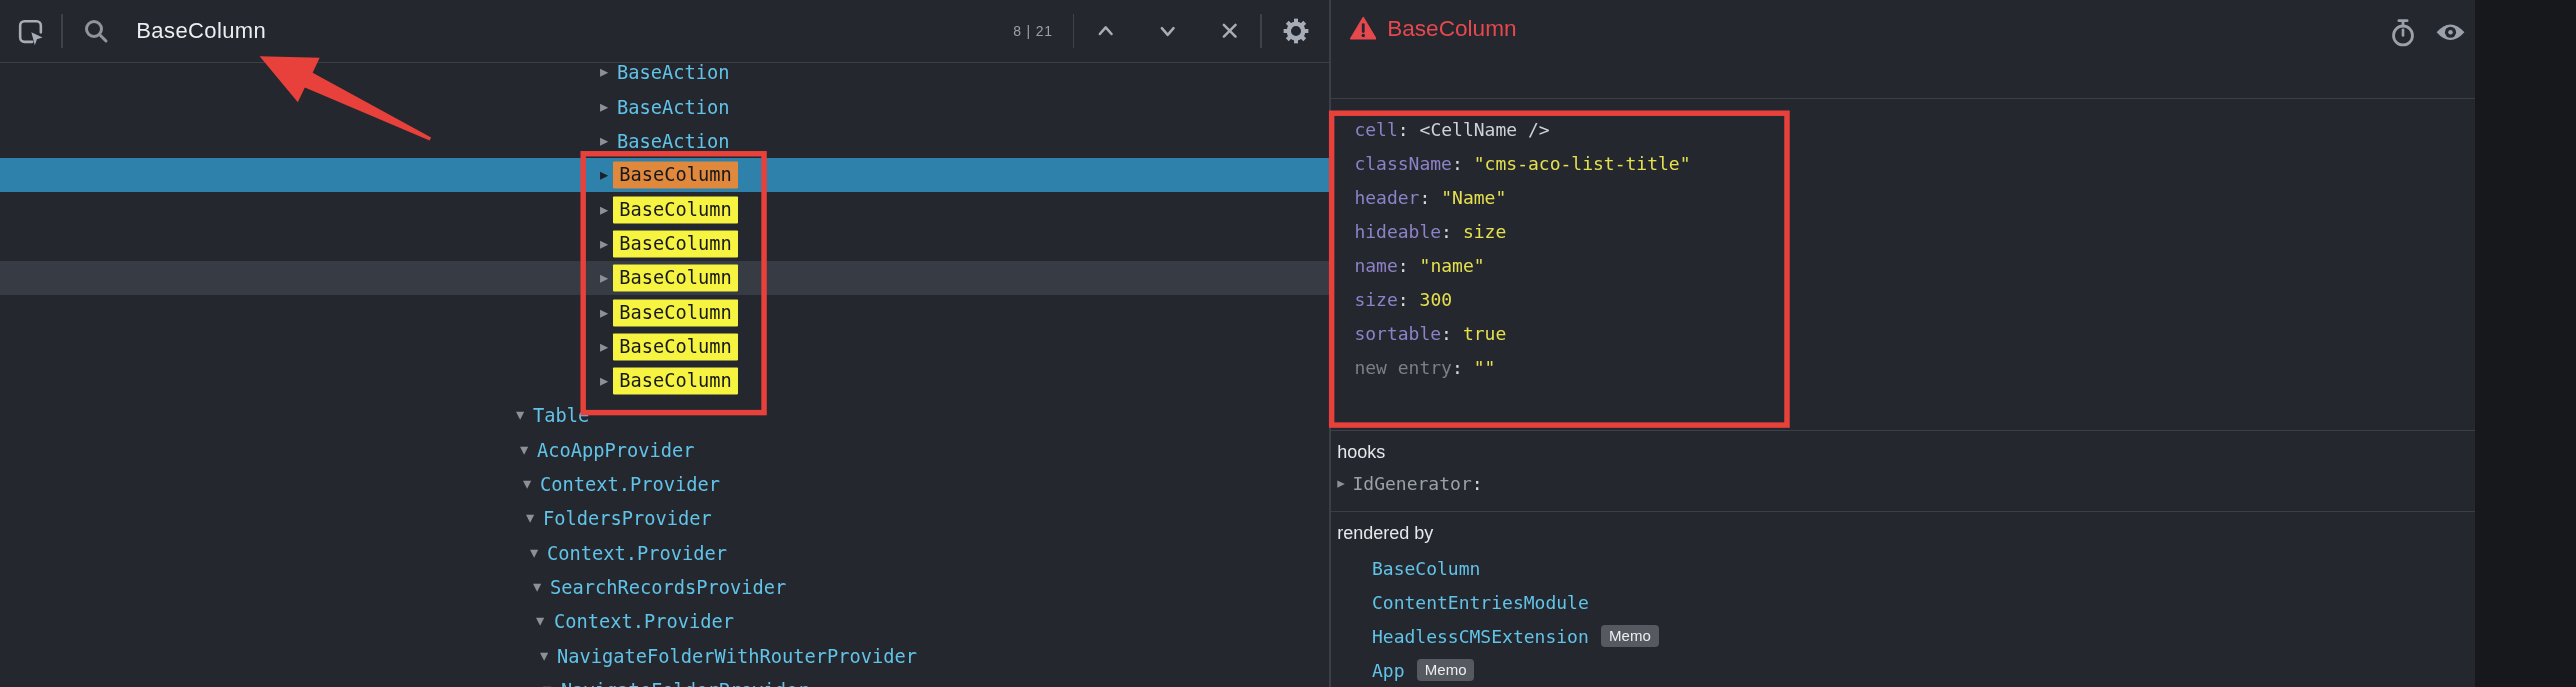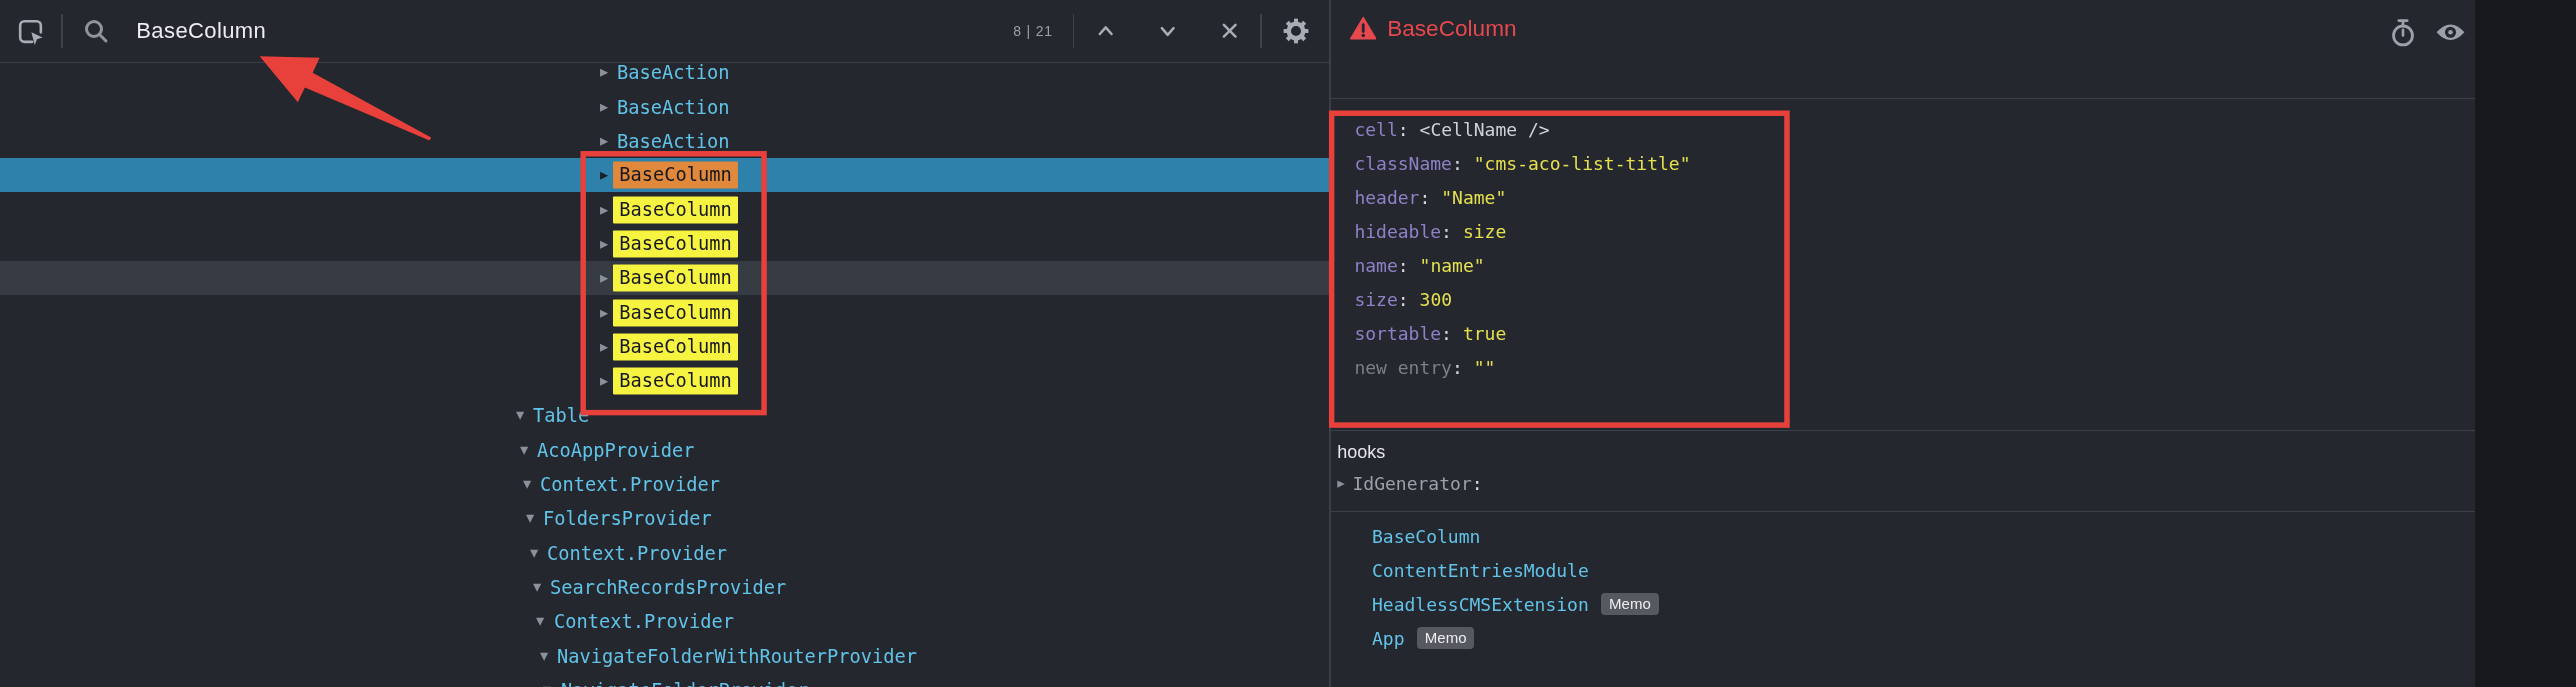--- a/index.html
+++ b/index.html
@@ -322,20 +322,21 @@
           <line x1="5" y1="23.5" x2="21" y2="23.5" stroke="#b9bec7" stroke-width="2.6" stroke-dasharray="3.2 3.2"></line>
         </svg>
       </div>
       <div class="hook-row mono">
         <span class="hook-arrow">▸</span>
         <span class="hook-key">IdGenerator</span><span class="kv-colon">:</span>
       </div>
     </div>
 
     <div class="section" id="sec-rendered">
+      <div class="section-label">rendered by</div>
       <div class="rb-rows mono">
         <div class="rb-row">
           <span class="rb-name">BaseColumn</span>
         </div>
         <div class="rb-row">
           <span class="rb-name">ContentEntriesModule</span>
         </div>
         <div class="rb-row">
           <span class="rb-name">HeadlessCMSExtension</span>
           <span class="memo-badge">Memo</span>

